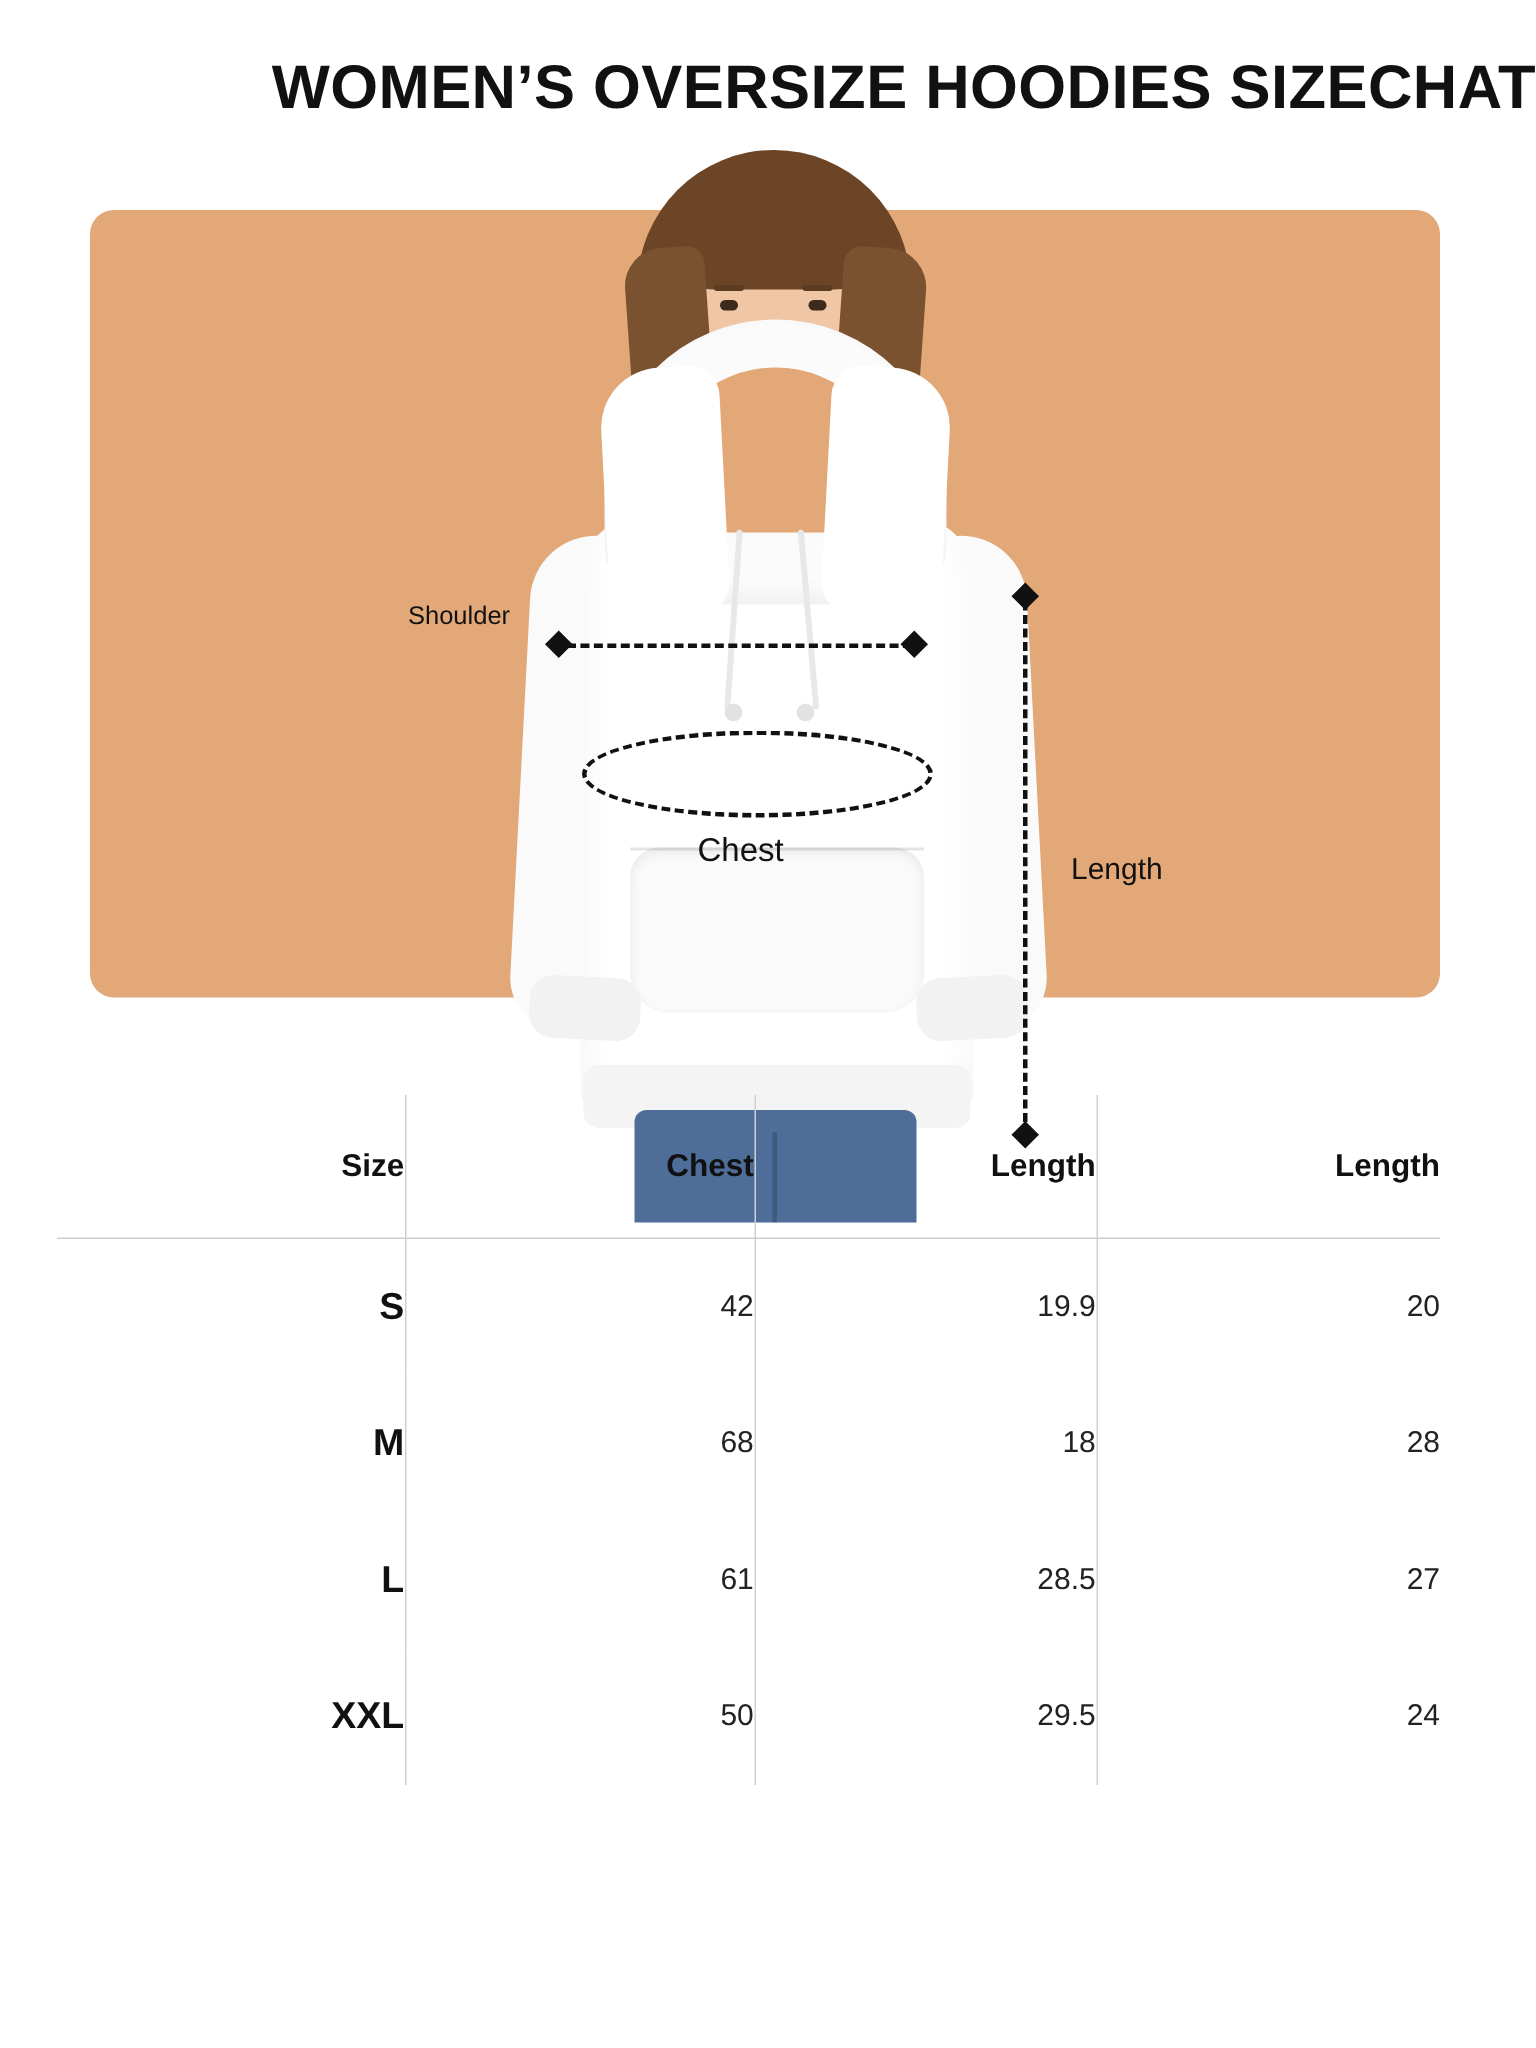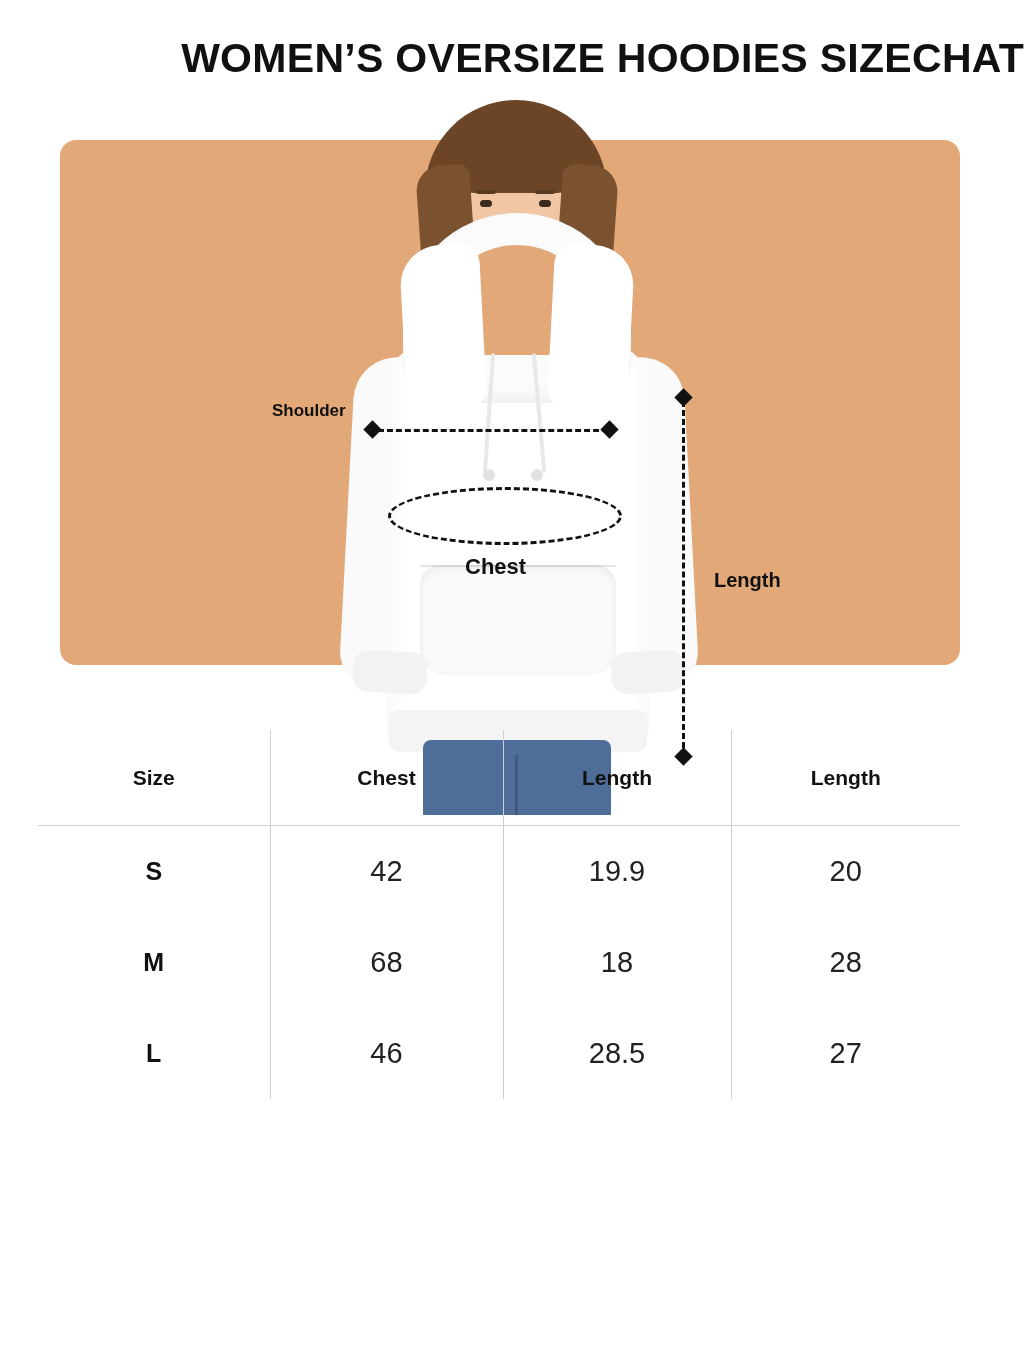--- a/index.html
+++ b/index.html
@@ -244,21 +244,21 @@
     border-radius: 8px 8px 0 0;
   }
   .jeans-split {
     position: absolute;
     left: 190px; top: 660px;
     width: 3px; height: 60px;
     background: rgba(0,0,0,0.18);
   }
   .label {
     position: absolute;
-    font-weight: bold;
+    font-weight: normal;
     color: #111111;
     white-space: nowrap;
   }
   .label-shoulder { left: 272px; top: 306px; font-size: 17px; }
   .label-chest    { left: 465px; top: 459px; font-size: 22px; }
   .label-length   { left: 714px; top: 474px; font-size: 20px; }
 
   .dash-h {
     position: absolute;
     left: 378px; top: 334px;
@@ -297,36 +297,36 @@
     left: 38px;
     top: 730px;
     width: 922px;
   }
   table {
     width: 922px;
     border-collapse: collapse;
     table-layout: fixed;
   }
   th, td {
-    text-align: center;
+    text-align: right;
     border-right: 1px solid #cfcfcf;
     padding: 0;
     height: 91px;
     vertical-align: middle;
   }
   th:last-child, td:last-child { border-right: none; }
   thead th {
     height: 95px;
     font-size: 21px;
     font-weight: bold;
     color: #111111;
     border-bottom: 1px solid #cfcfcf;
   }
   tbody td {
-    font-size: 29px;
+    font-size: 20px;
     color: #222222;
     font-weight: normal;
   }
   tbody td.size-cell {
     font-weight: bold;
     font-size: 25px;
     color: #111111;
   }
   col.c1 { width: 232px; }
   col.c2 { width: 233px; }
@@ -412,19 +412,25 @@
         <td>20</td>
       </tr>
       <tr>
         <td class="size-cell">M</td>
         <td>68</td>
         <td>18</td>
         <td>28</td>
       </tr>
       <tr>
         <td class="size-cell">L</td>
-        <td>46</td>
+        <td>61</td>
         <td>28.5</td>
         <td>27</td>
+      </tr>
+      <tr>
+        <td class="size-cell">XXL</td>
+        <td>50</td>
+        <td>29.5</td>
+        <td>24</td>
       </tr>
     </tbody>
   </table>
 </div>
 
 </body></html>

